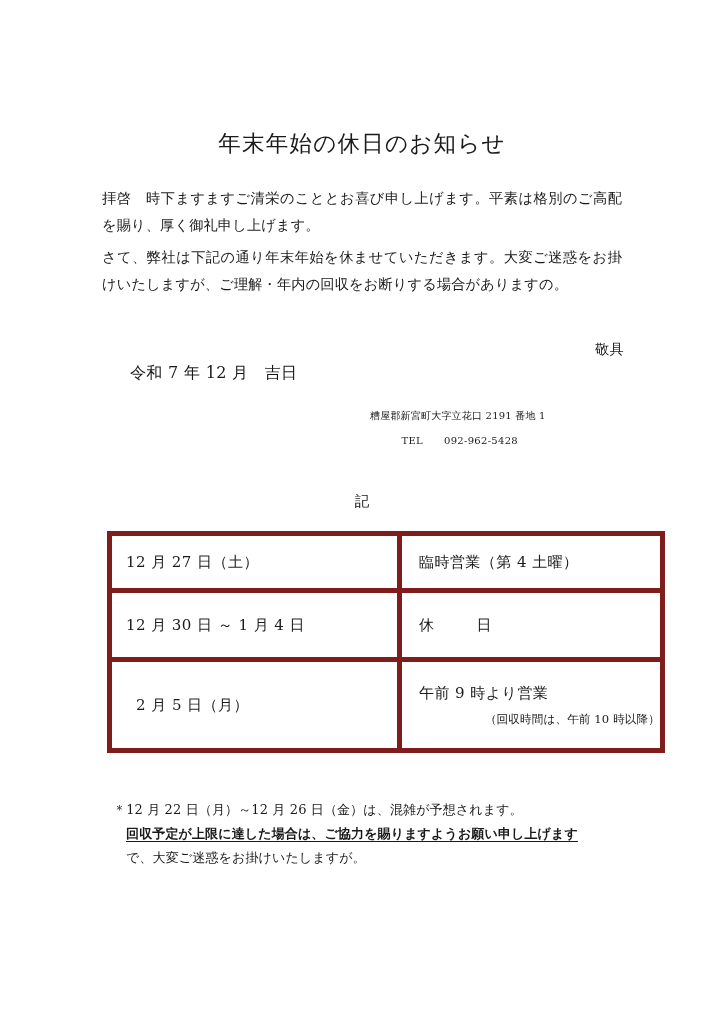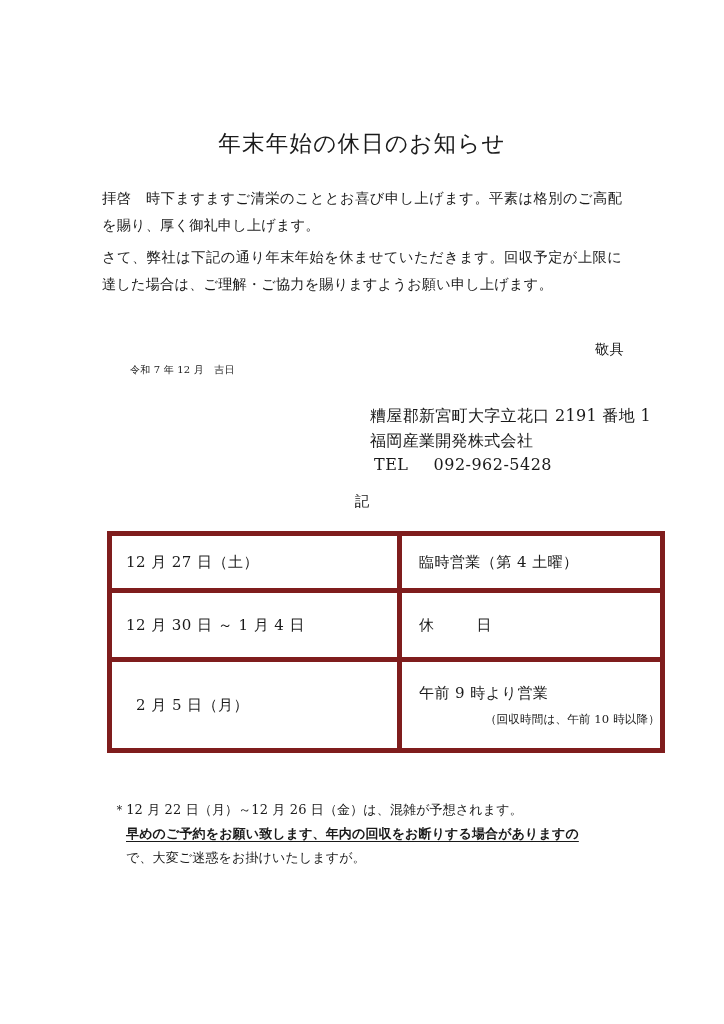--- a/index.html
+++ b/index.html
@@ -56,32 +56,33 @@
     right: 100px;
     top: 340px;
     font-size: 14.2px;
     letter-spacing: 0.02em;
   }
 
   .date-line {
     position: absolute;
     left: 130px;
     top: 363px;
-    font-size: 10px;
+    font-size: 16px;
     letter-spacing: 0.02em;
   }
 
   
   .address-block {
     position: absolute;
     left: 370px;
     top: 404px;
-    font-size: 16px;
+    font-size: 10px;
     line-height: 24.5px;
     letter-spacing: 0.02em;
+    text-align: center;
   }
   .address-block .tel {
     padding-left: 4px;
     letter-spacing: 0.03em;
   }
 
   
   .ki-mark {
     position: absolute;
     left: 0;
@@ -149,29 +150,28 @@
 </style>
 </head>
 <body>
 
 <div class="page">
 
   <div class="doc-title">年末年始の休日のお知らせ</div>
 
   <div class="body-text" id="greeting">拝啓　時下ますますご清栄のこととお喜び申し上げます。平素は格別のご高配を賜り、厚く御礼申し上げます。</div>
 
-  <div class="body-text" id="notice">さて、弊社は下記の通り年末年始を休ませていただきます。回収予定が上限に達した場合は、ご理解・ご協力を賜りますようお願い申し上げます。</div>
+  <div class="body-text" id="notice">さて、弊社は下記の通り年末年始を休ませていただきます。大変ご迷惑をお掛けいたしますが、ご理解・年内の回収をお断りする場合がありますの。</div>
 
   <div class="closing">敬具</div>
 
   <div class="date-line">令和 7 年 12 月　吉日</div>
 
   <div class="address-block">
     <div>糟屋郡新宮町大字立花口 2191 番地 1</div>
-    <div>福岡産業開発株式会社</div>
     <div class="tel">
       <span>TEL</span>
       <span class="wide-gap" style="width:14px"></span>
       <span>092-962-5428</span>
     </div>
   </div>
 
   <div class="ki-mark">記</div>
 
   <table class="schedule-table">
@@ -191,17 +191,17 @@
         <td>
           <span>午前 9 時より営業</span>
           <span class="cell-sub">（回収時間は、午前 10 時以降）</span>
         </td>
       </tr>
     </tbody>
   </table>
 
   <div class="footnote">
     <span class="fn-line fn-1">＊12 月 22 日（月）～12 月 26 日（金）は、混雑が予想されます。</span>
-    <span class="fn-line fn-2">早めのご予約をお願い致します、年内の回収をお断りする場合がありますの</span>
+    <span class="fn-line fn-2">回収予定が上限に達した場合は、ご協力を賜りますようお願い申し上げます</span>
     <span class="fn-line fn-3">で、大変ご迷惑をお掛けいたしますが。</span>
   </div>
 
 </div>
 
 </body></html>

